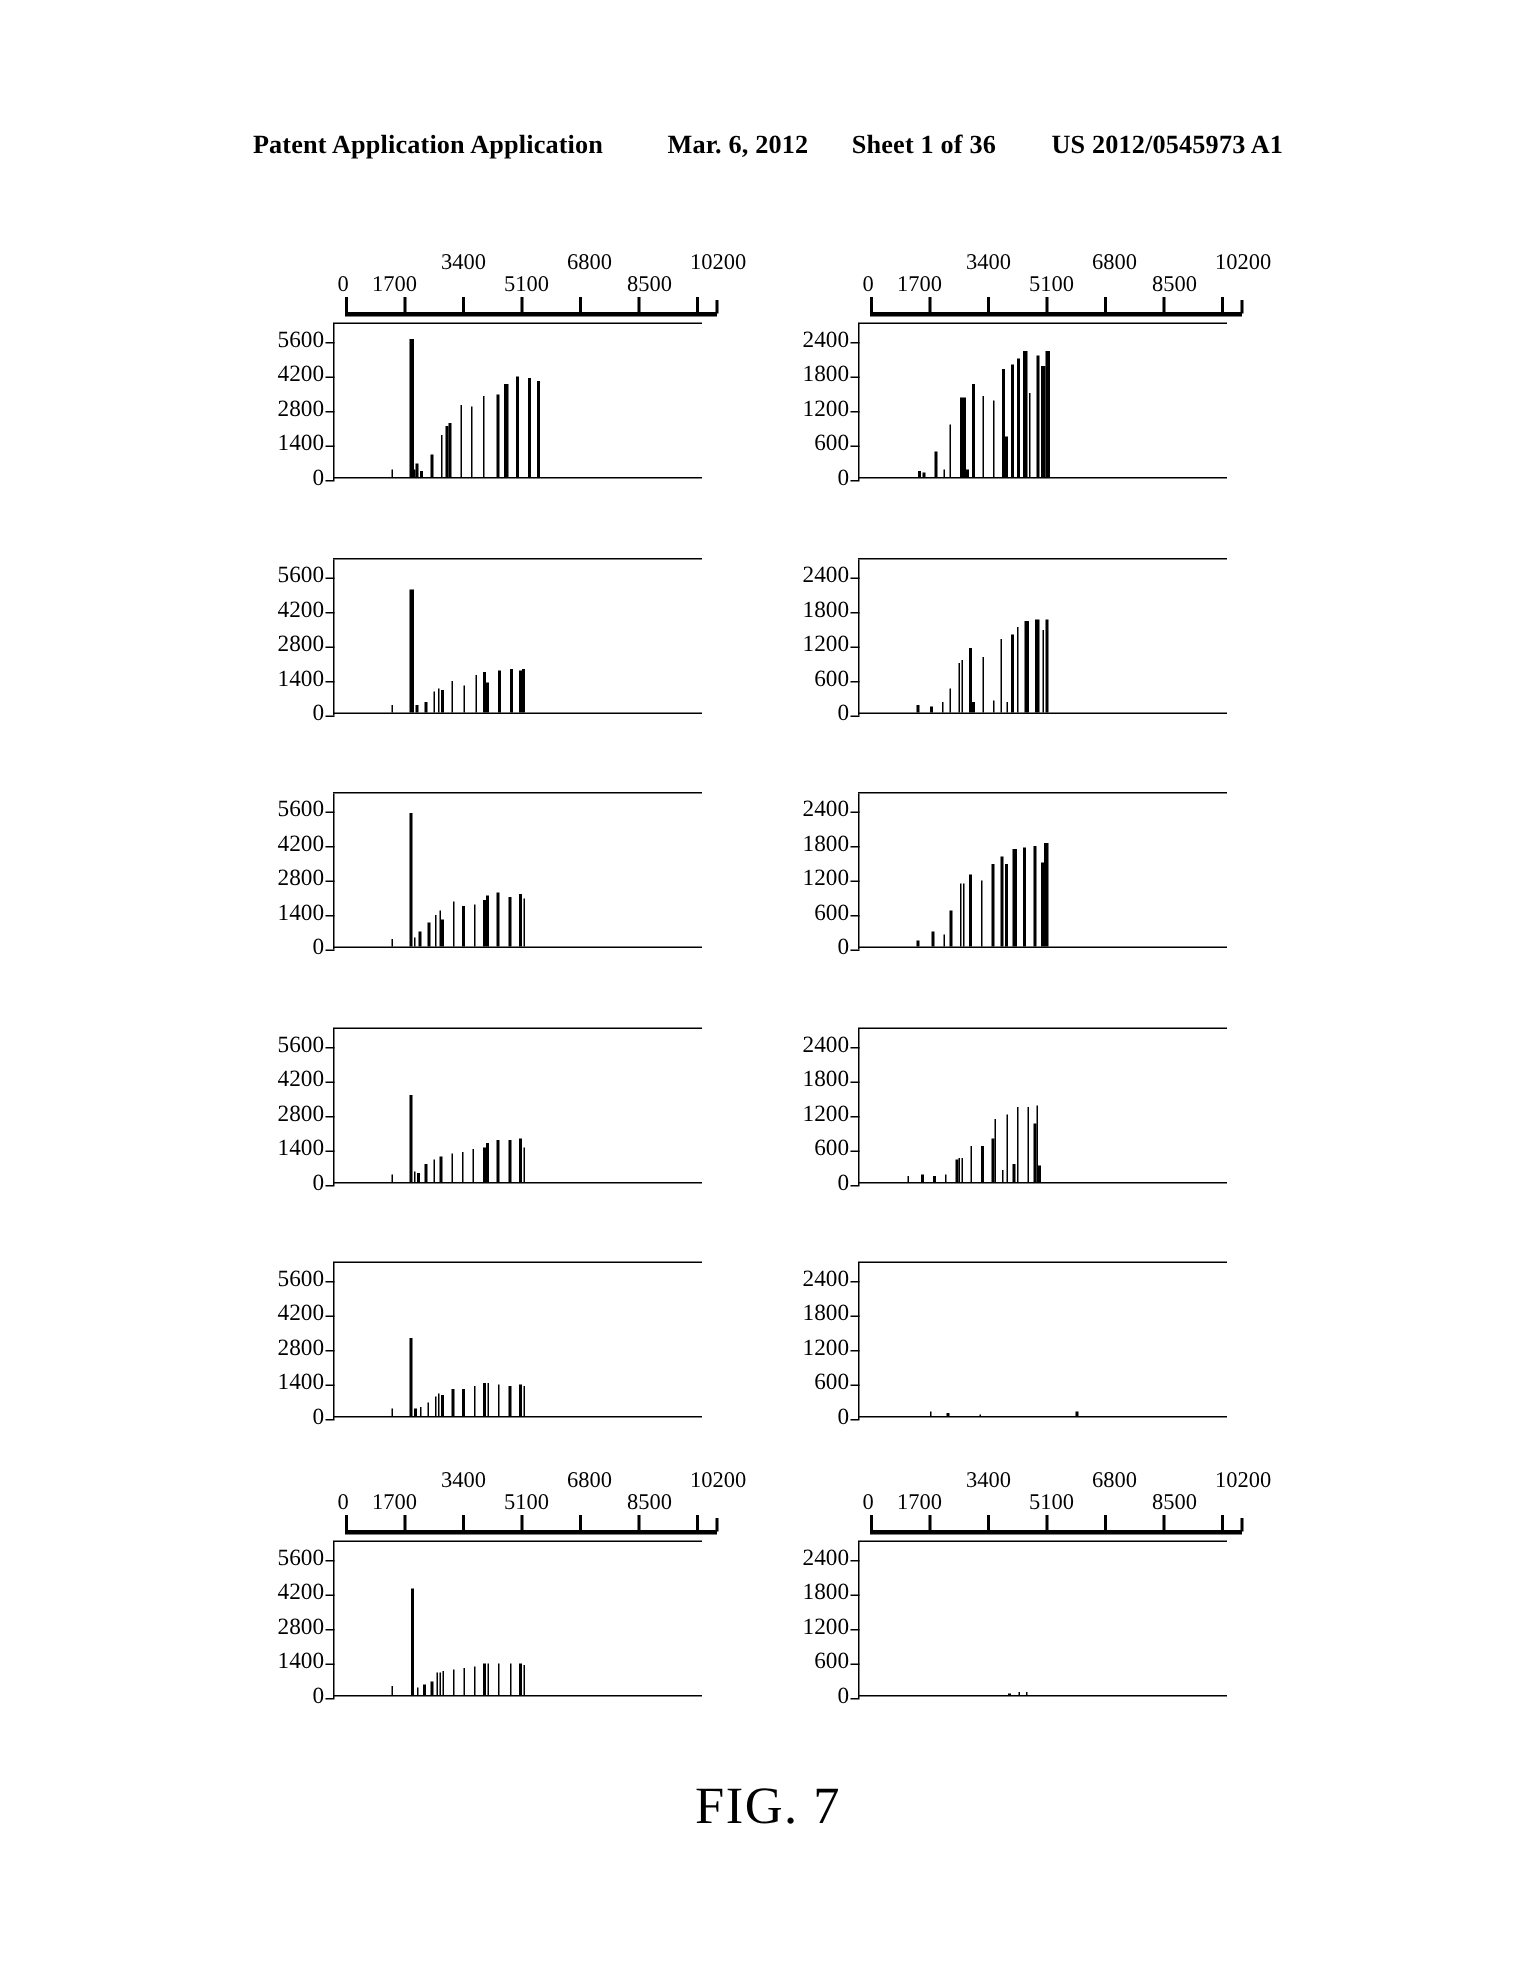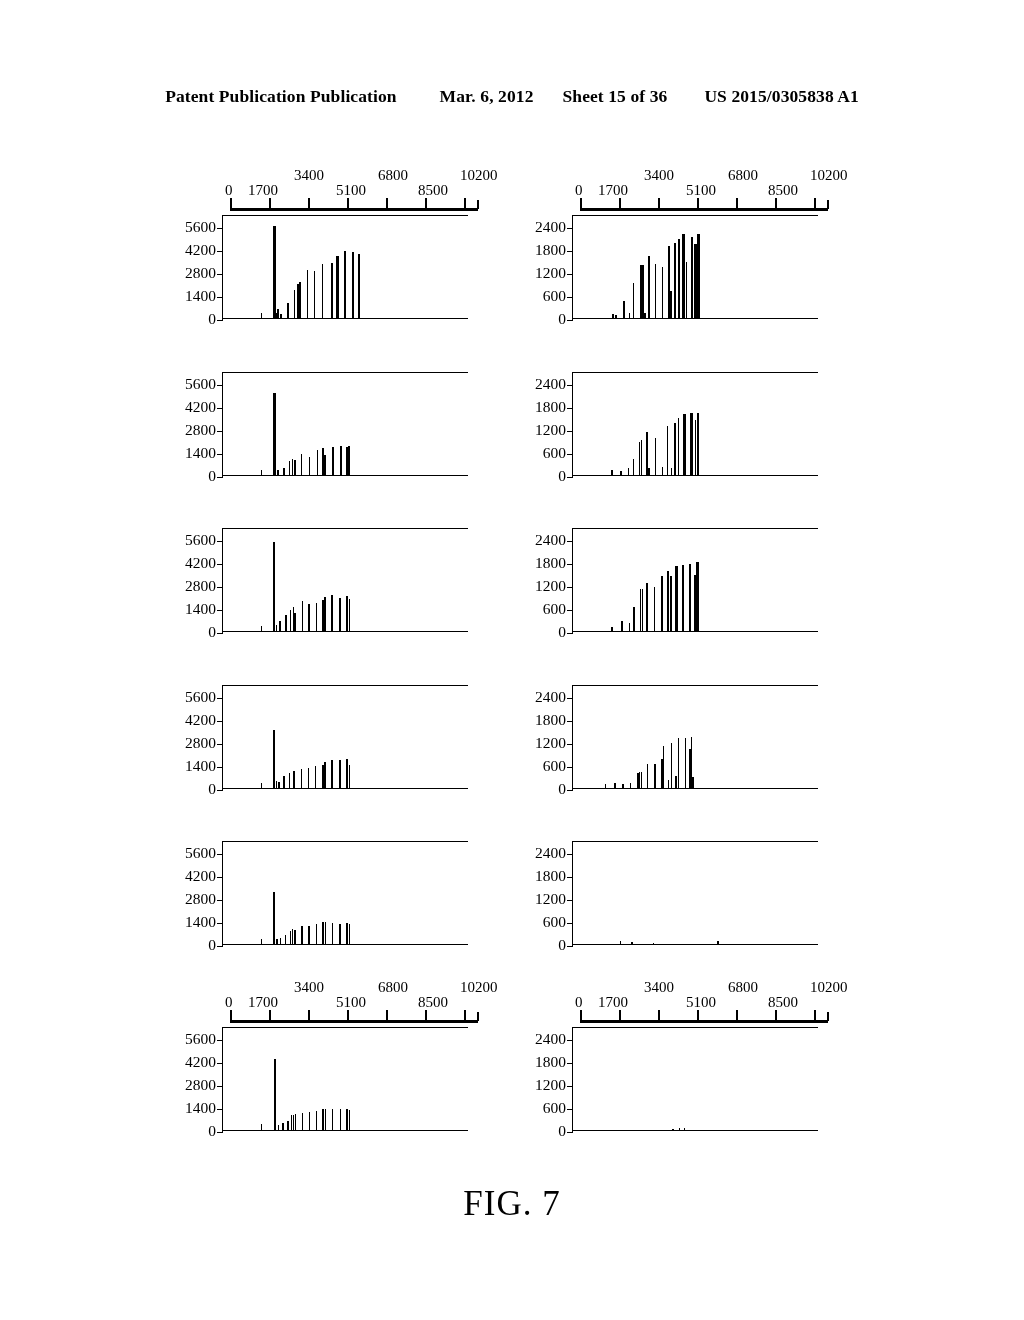--- a/index.html
+++ b/index.html
@@ -149,27 +149,27 @@
     text-align: center;
     font-family: "Liberation Serif", serif;
     font-size: 35px;
     letter-spacing: 1px;
   }
 </style>
 </head>
 <body>
 
 <div id="page-header">
-  <span class="hdr-seg">Patent Publication Publication</span>
+  <span class="hdr-seg">Patent Application Application</span>
   <span class="gap-a"></span>
   <span class="hdr-seg">Mar. 6, 2012</span>
   <span class="gap-b"></span>
-  <span class="hdr-seg">Sheet 15 of 36</span>
+  <span class="hdr-seg">Sheet 1 of 36</span>
   <span class="gap-c"></span>
-  <span class="hdr-seg">US 2015/0305838 A1</span>
+  <span class="hdr-seg">US 2012/0545973 A1</span>
 </div>
 
 <div id="figure">
     <div class="panel" style="left: 174px; top: 163px;">
       <div class="scale" style="left: 48px;">
         <div class="lbl row-low" style="left: 3px;">0</div>
         <div class="tick" style="left: 8px;"></div>
         <div class="lbl row-low" style="left: 26px;">1700</div>
         <div class="tick" style="left: 47px;"></div>
         <div class="lbl row-high" style="left: 72px;">3400</div>

